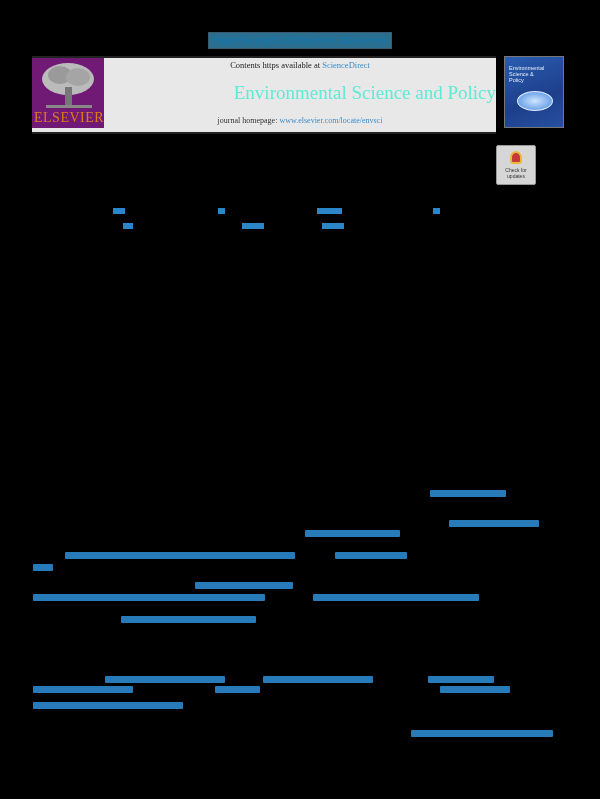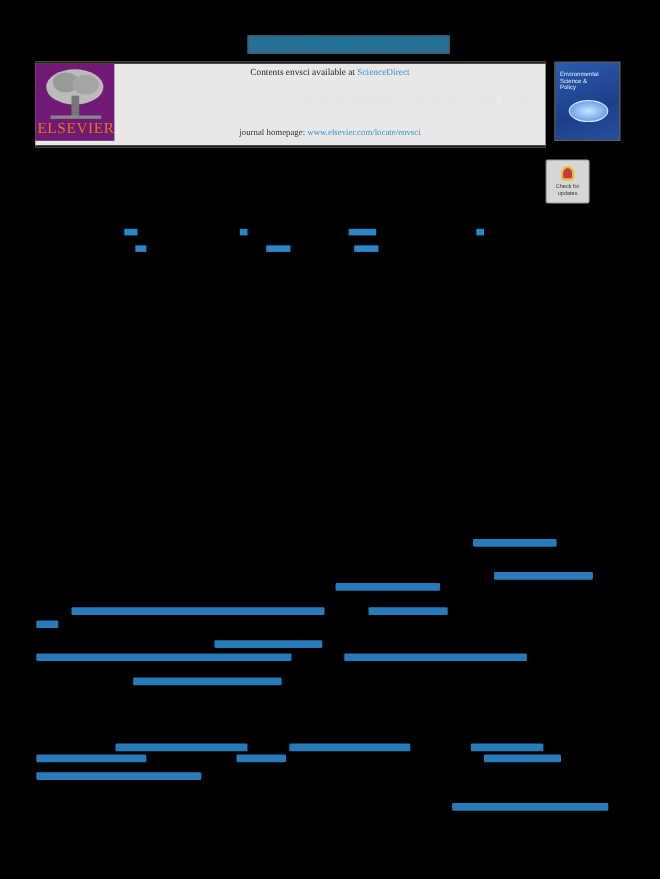--- a/index.html
+++ b/index.html
@@ -1,25 +1,25 @@
 <!DOCTYPE html>
 <html><head>
 <meta charset="utf-8">
 <style>
   html,body{margin:0;padding:0;}
   body{width:600px;height:799px;background:#000;position:relative;overflow:hidden;font-family:"Liberation Serif",serif;}
   .abs{position:absolute;}
-  .doi-link{left:208px;top:32px;width:182px;height:15px;background:#2a6f8f;border:1px solid #3a5a6e;color:#0f7ab8;font-family:"Liberation Sans",sans-serif;font-size:9px;line-height:15px;text-align:center;overflow:hidden;white-space:nowrap;margin-left:17px;}
+  .doi-link{left:208px;top:32px;width:182px;height:15px;background:#2a6f8f;border:1px solid #3a5a6e;color:#0f7ab8;font-family:"Liberation Sans",sans-serif;font-size:9px;line-height:15px;text-align:center;overflow:hidden;white-space:nowrap;}
   .header-box{left:32px;top:56px;width:464px;height:74px;background:#e8e8e8;border-top:2px solid #222;border-bottom:2px solid #222;}
   .logo{left:32px;top:58px;width:72px;height:70px;background:#701a75;}
   .tree{left:6px;top:3px;width:60px;height:50px;}
   .elsevier-word{left:2px;bottom:2px;width:68px;text-align:center;color:#e07a1a;font-size:14px;letter-spacing:0.5px;}
   .contents{left:104px;top:60px;width:392px;text-align:center;font-size:8.5px;color:#222;}
   .contents .sd{color:#3a8cc8;}
-  .journal-title{left:104px;top:82px;width:392px;text-align:right;font-size:16px;color:#e5e5e5;}
+  .journal-title{left:104px;top:82px;width:392px;text-align:right;font-size:19px;color:#5eead4;}
   .homepage{left:104px;top:116px;width:392px;text-align:center;font-family:Liberation Serif, serif;font-size:8px;color:#333;}
   .homepage .url{color:#3a8cc8;}
   .cover{left:504px;top:56px;width:58px;height:70px;background:linear-gradient(160deg,#2a5db0,#1d3f8a 60%,#2650a0);border:1px solid #777;}
   .cover-title{left:4px;top:8px;width:52px;color:#e6eefc;font-family:"Liberation Sans",sans-serif;font-size:5.5px;line-height:6px;}
   .globe{left:12px;top:34px;width:34px;height:18px;border-radius:50%;background:radial-gradient(ellipse,#cfe4ff,#6da4e8 70%);border:1px solid #dfe9ff;}
   .cfu{left:496px;top:145px;width:38px;height:38px;background:#d6d6d6;border:1px solid #999;border-radius:2px;}
   .cfu-icon{left:13px;top:5px;width:12px;height:13px;border-radius:50% 50% 3px 3px;background:#c63a3a;border:2px solid #e8b93a;box-sizing:border-box;}
   .cfu-text{left:0;top:21px;width:38px;text-align:center;font-family:"Liberation Sans",sans-serif;font-size:5px;line-height:6px;color:#333;}
   .link{background:#2a86c8;height:7px;border-radius:1px;opacity:.92;}
   .sup{background:#2a86c8;height:6px;width:7px;}
@@ -35,21 +35,21 @@
   <svg class="abs tree" viewBox="0 0 60 50">
     <ellipse cx="30" cy="18" rx="26" ry="16" fill="#bbb"></ellipse>
     <ellipse cx="22" cy="14" rx="12" ry="9" fill="#9a9a9a"></ellipse>
     <ellipse cx="40" cy="16" rx="12" ry="9" fill="#a5a5a5"></ellipse>
     <rect x="27" y="26" width="7" height="20" fill="#777"></rect>
     <rect x="8" y="44" width="46" height="3" fill="#888"></rect>
   </svg>
   <div class="abs elsevier-word">ELSEVIER</div>
 </div>
 
-<div class="abs contents"><span>Contents envsci available at </span><span class="sd">ScienceDirect</span></div>
+<div class="abs contents"><span>Contents https available at </span><span class="sd">ScienceDirect</span></div>
 
 <div class="abs journal-title">Environmental Science and Policy</div>
 
 <div class="abs homepage"><span>journal homepage: </span><span class="url">www.elsevier.com/locate/envsci</span></div>
 
 <div class="abs cover">
   <div class="abs cover-title">
     <div>Environmental</div>
     <div>Science &amp;</div>
     <div>Policy</div>

